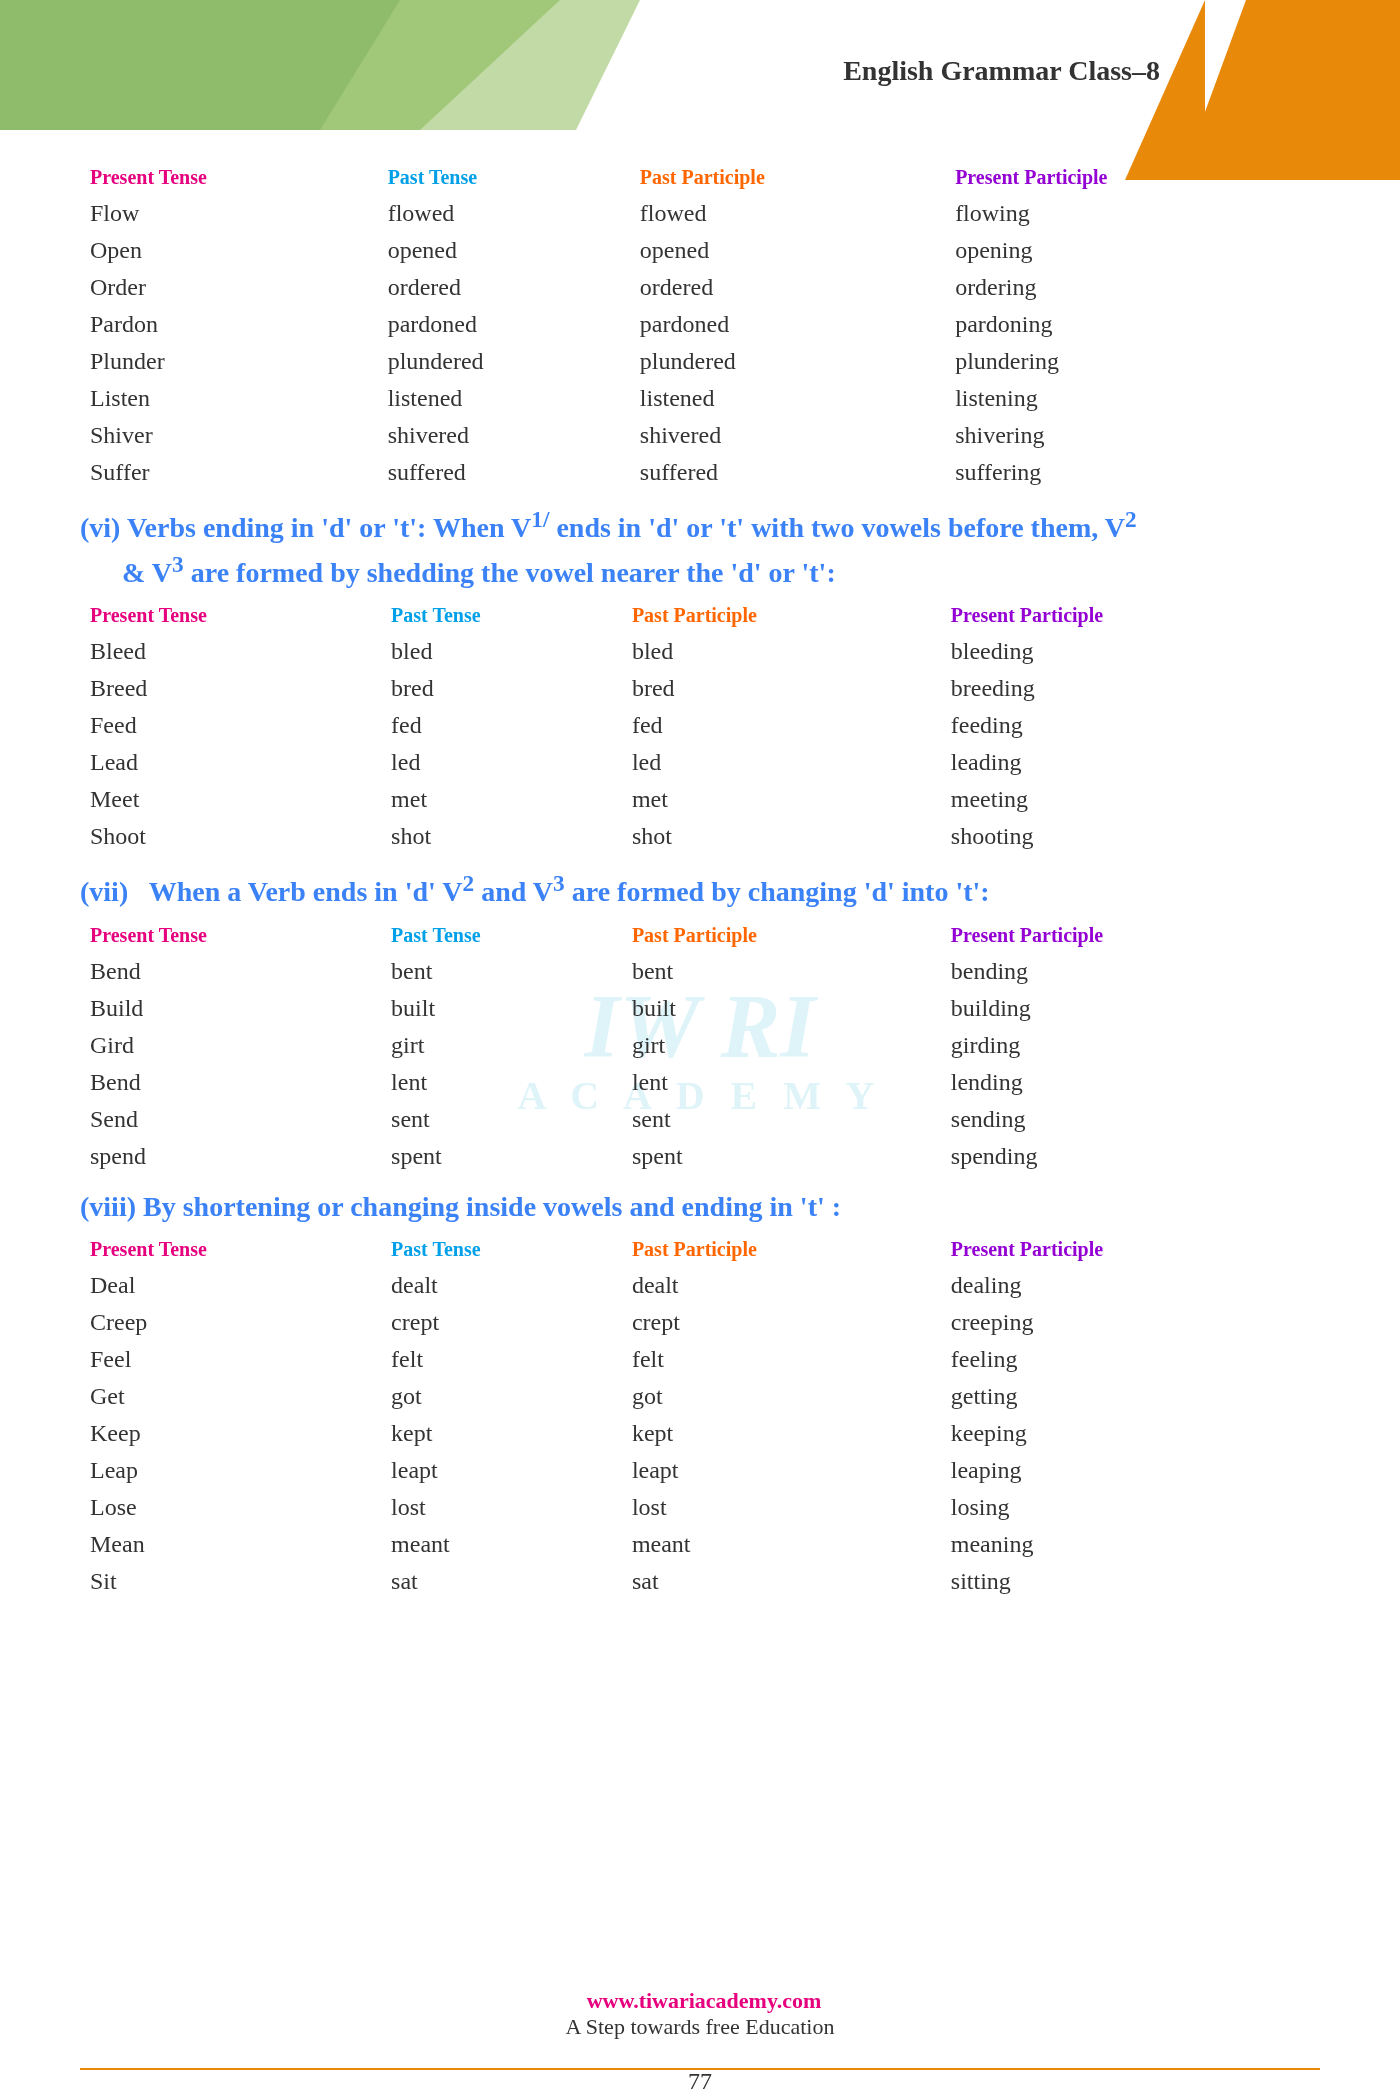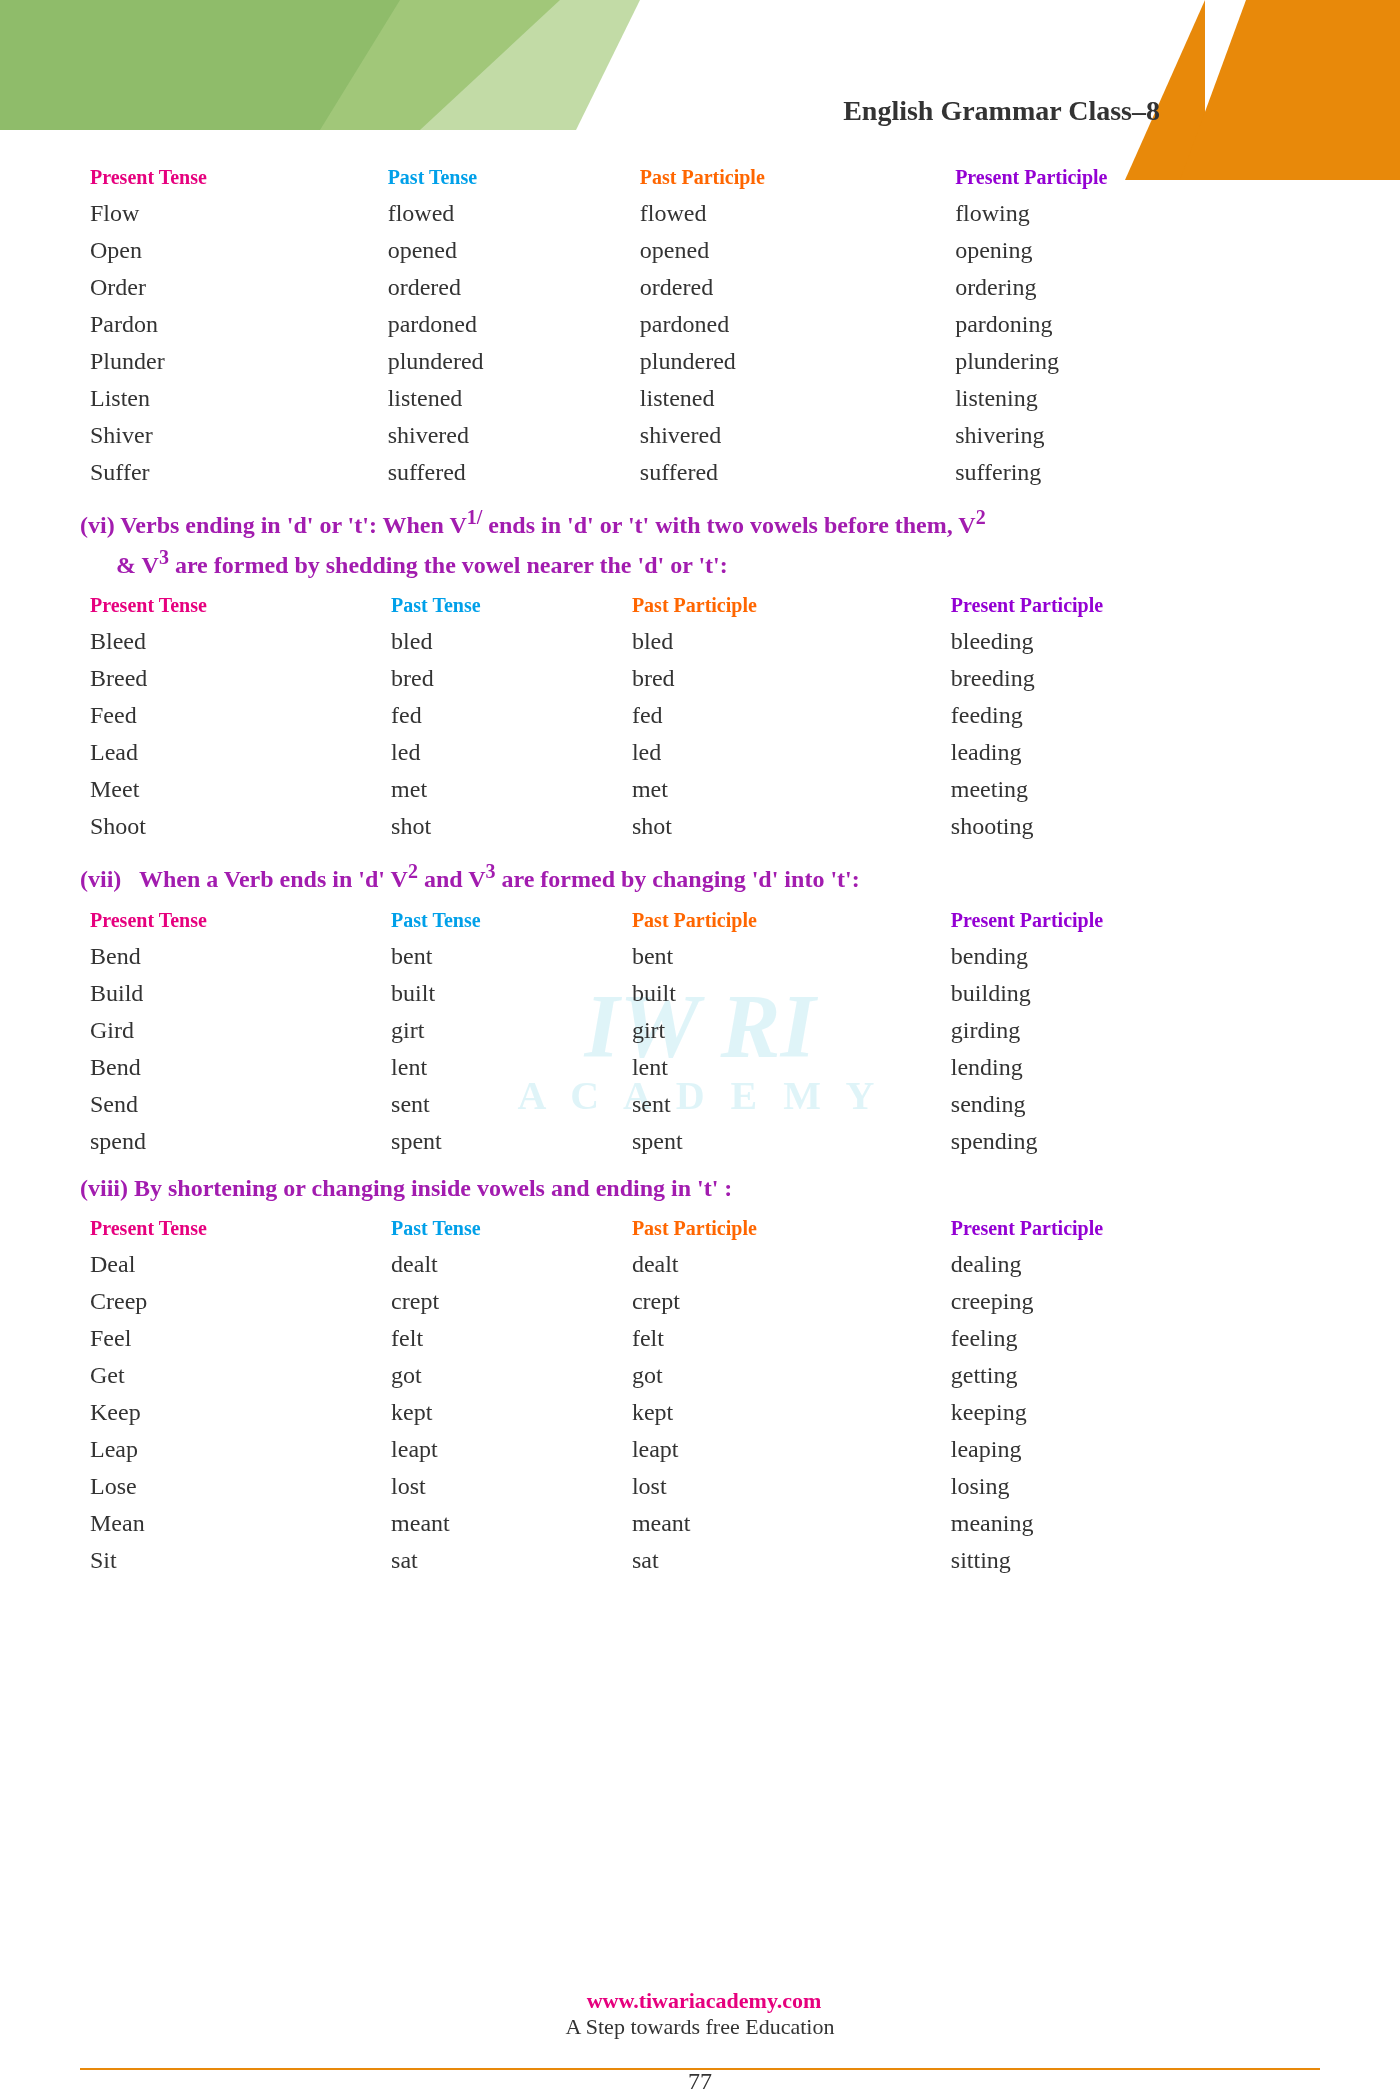--- a/index.html
+++ b/index.html
@@ -51,21 +51,20 @@
       border-width: 0 0 180px 80px;
       border-color: transparent transparent #e8890a transparent;
     }
 
     
     .title-area {
       position: absolute;
       top: 55px;
       right: 240px;
       text-align: center;
-      margin-top: 40px;
     }
     .title-text {
       font-size: 28px;
       font-weight: bold;
       color: #333;
     }
 
     
     .content {
       position: absolute;
@@ -90,23 +89,23 @@
       font-size: 24px;
       padding: 5px 10px;
       color: #333;
     }
     .col-present { color: #e6007e !important; }
     .col-past { color: #00a0e9 !important; }
     .col-past-part { color: #ff6600 !important; }
     .col-present-part { color: #9400d3 !important; }
 
     .section-header {
-      font-size: 24px;
+      font-size: 28px;
       font-weight: bold;
-      color: #a21caf;
+      color: #3b82f6;
       margin: 12px 0 6px 0;
       line-height: 1.4;
     }
 
     
     .watermark {
       position: absolute;
       top: 50%;
       left: 50%;
       transform: translate(-50%, -50%);

